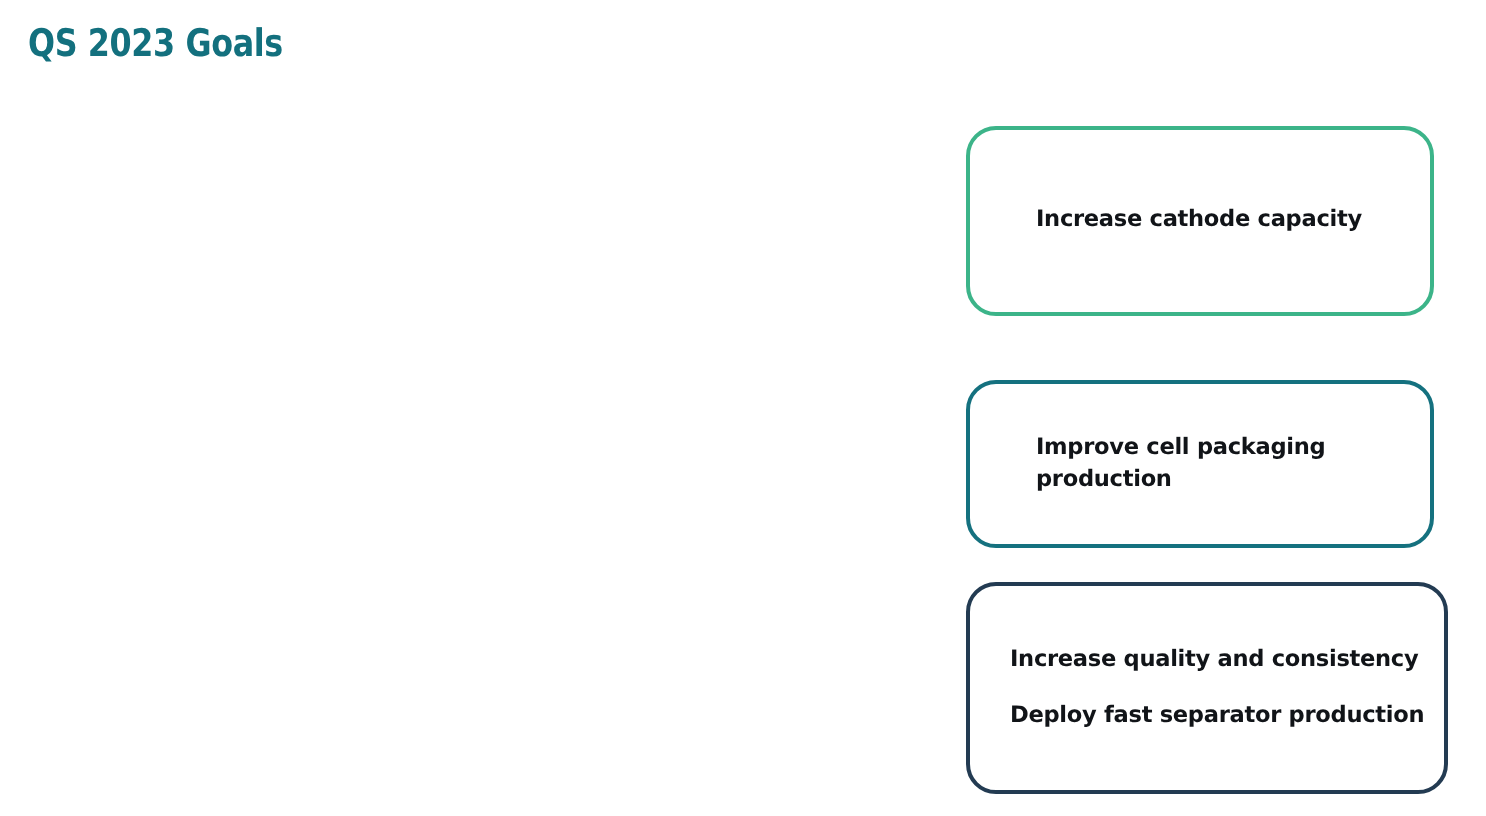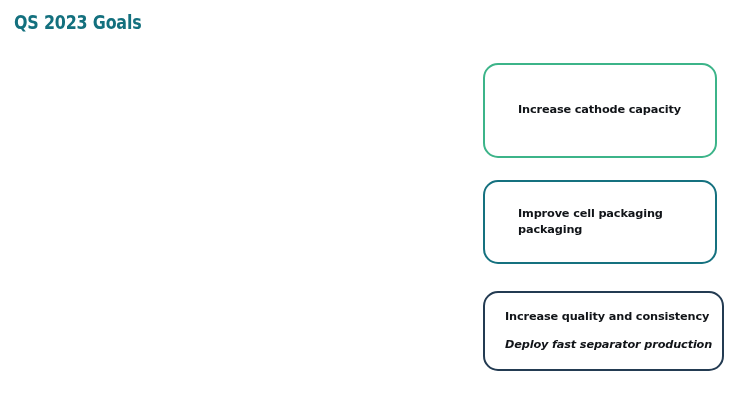--- a/index.html
+++ b/index.html
@@ -102,35 +102,35 @@
   }
 
   .card-1 {
     left: 483px; top: 5px;
     width: 234px; height: 95px;
     border: 2px solid #3cb489;
     border-radius: 15px;
     padding: 0 33px;
   }
   .card-2 {
-    left: 483px; top: 2px;
+    left: 483px; top: 12px;
     width: 234px; height: 84px;
     border: 2px solid #15717f;
     border-radius: 15px;
     padding: 0 33px;
   }
   .card-3 {
     left: 483px; top: 2px;
-    width: 241px; height: 80px;
+    width: 241px; height: 106px;
     border: 2px solid #233b52;
     border-radius: 15px;
     padding: 0 20px;
   }
   .card-3 .card-line { line-height: 1.3; }
-  .card-3 .card-line + .card-line { margin-top: 13px; font-style: italic; }
+  .card-3 .card-line + .card-line { margin-top: 13px; }
 </style>
 </head>
 <body>
 
 <div id="slide">
 
   <div id="page-title">QS 2023 Goals</div>
 
   <div class="row row-1">
 
@@ -139,21 +139,21 @@
       <div class="card-line">Increase cathode capacity</div>
     </div>
 
   </div>
 
   <div class="row row-2">
 
 
     <div class="card card-2">
       <div class="card-line">Improve cell packaging</div>
-      <div class="card-line">packaging</div>
+      <div class="card-line">production</div>
     </div>
 
   </div>
 
   <div class="row row-3">
 
 
     <div class="card card-3">
       <div class="card-line">Increase quality and consistency</div>
       <div class="card-line">Deploy fast separator production</div>

